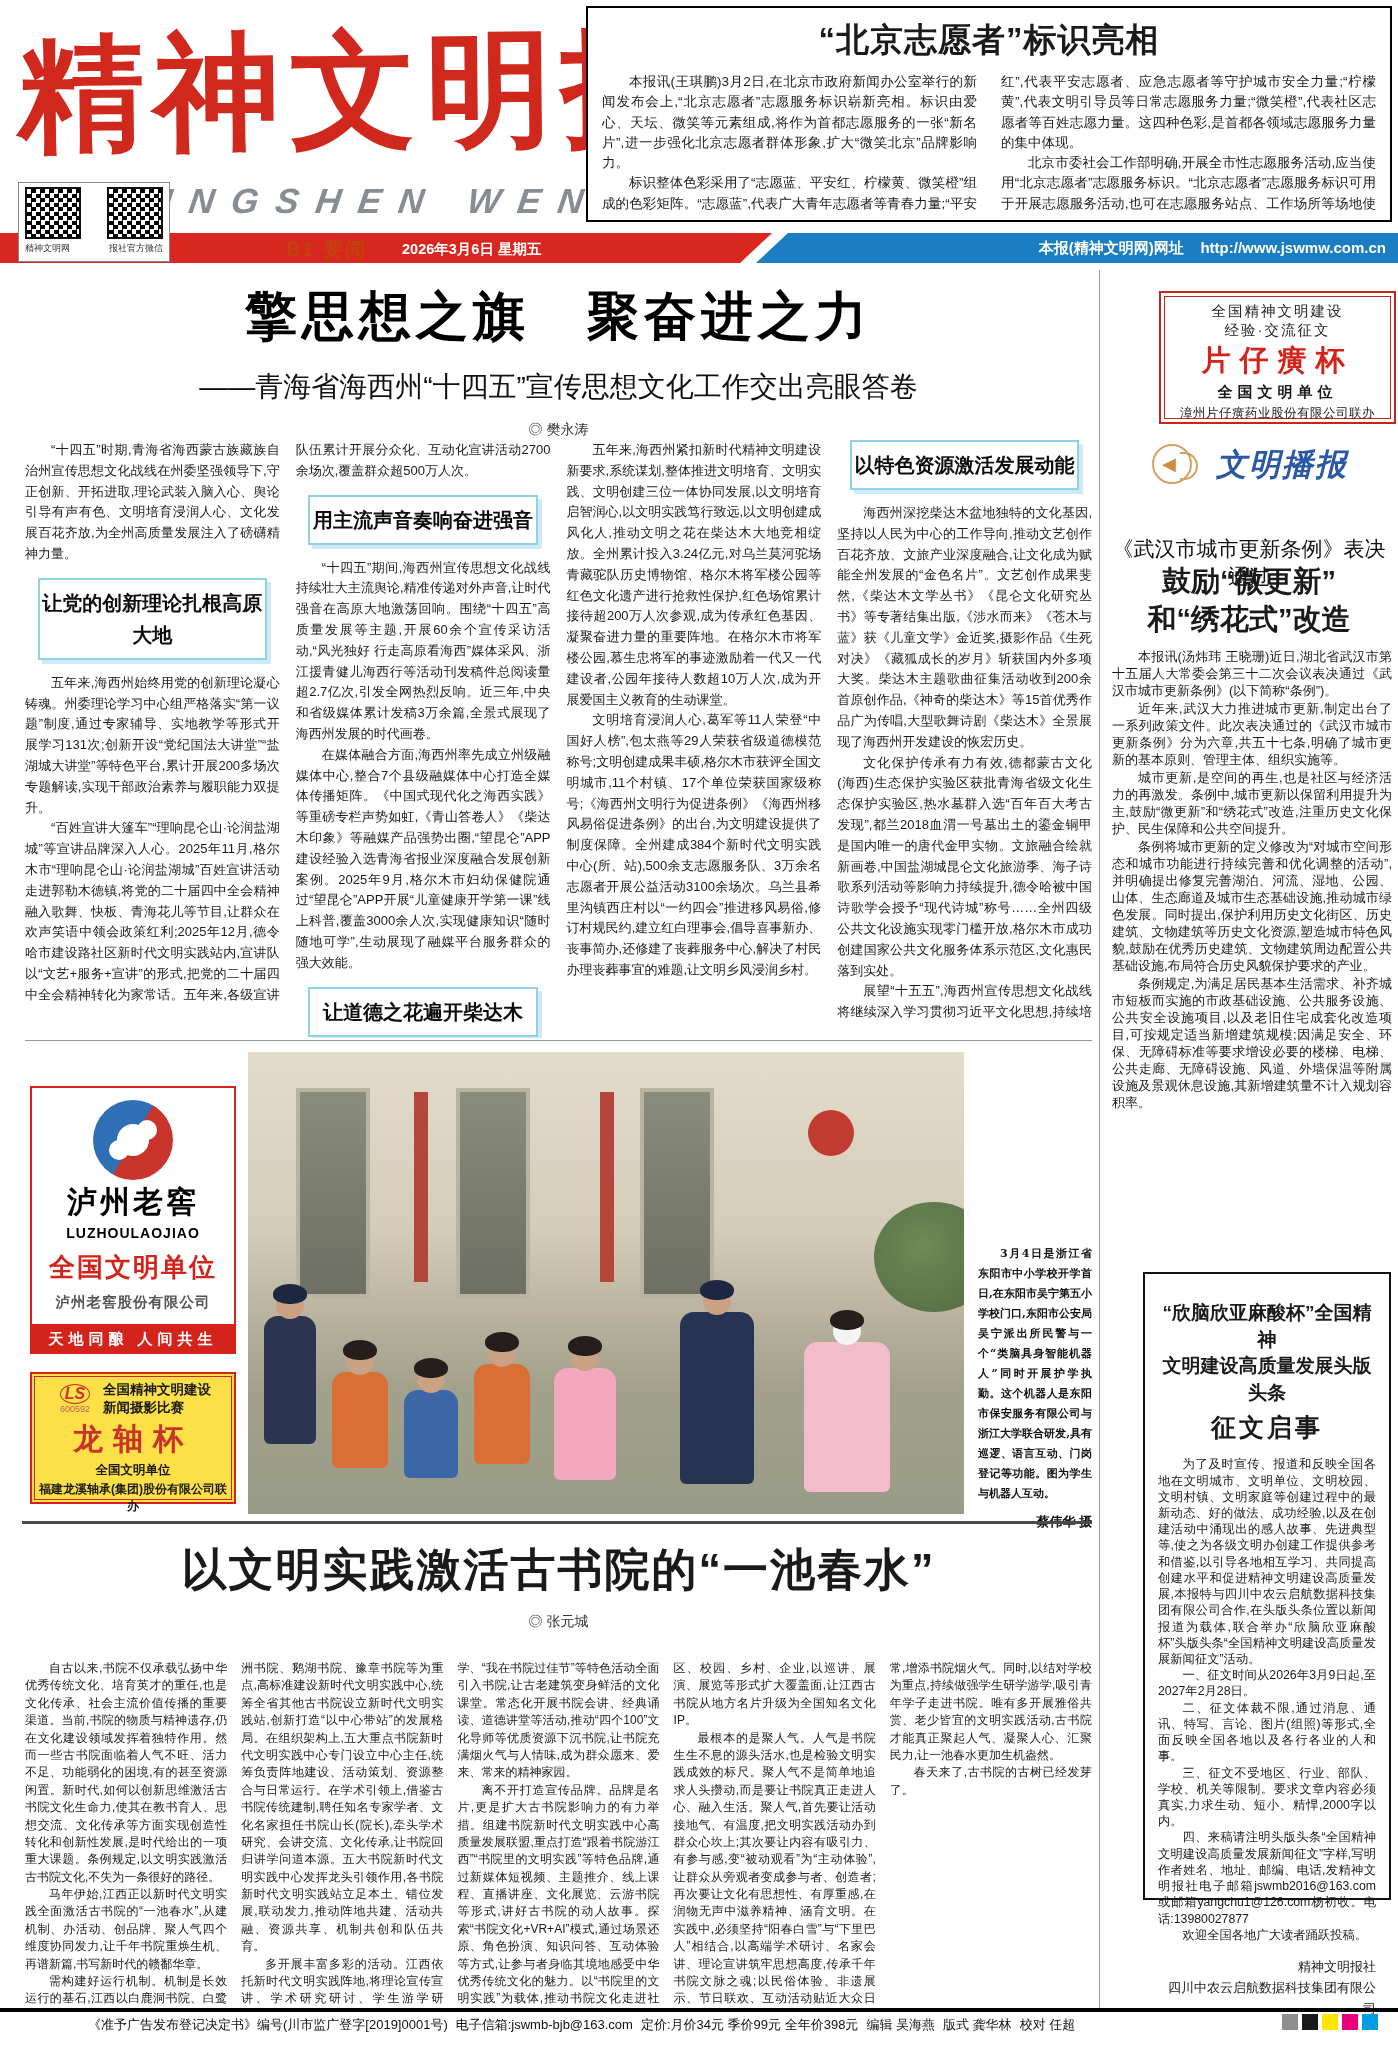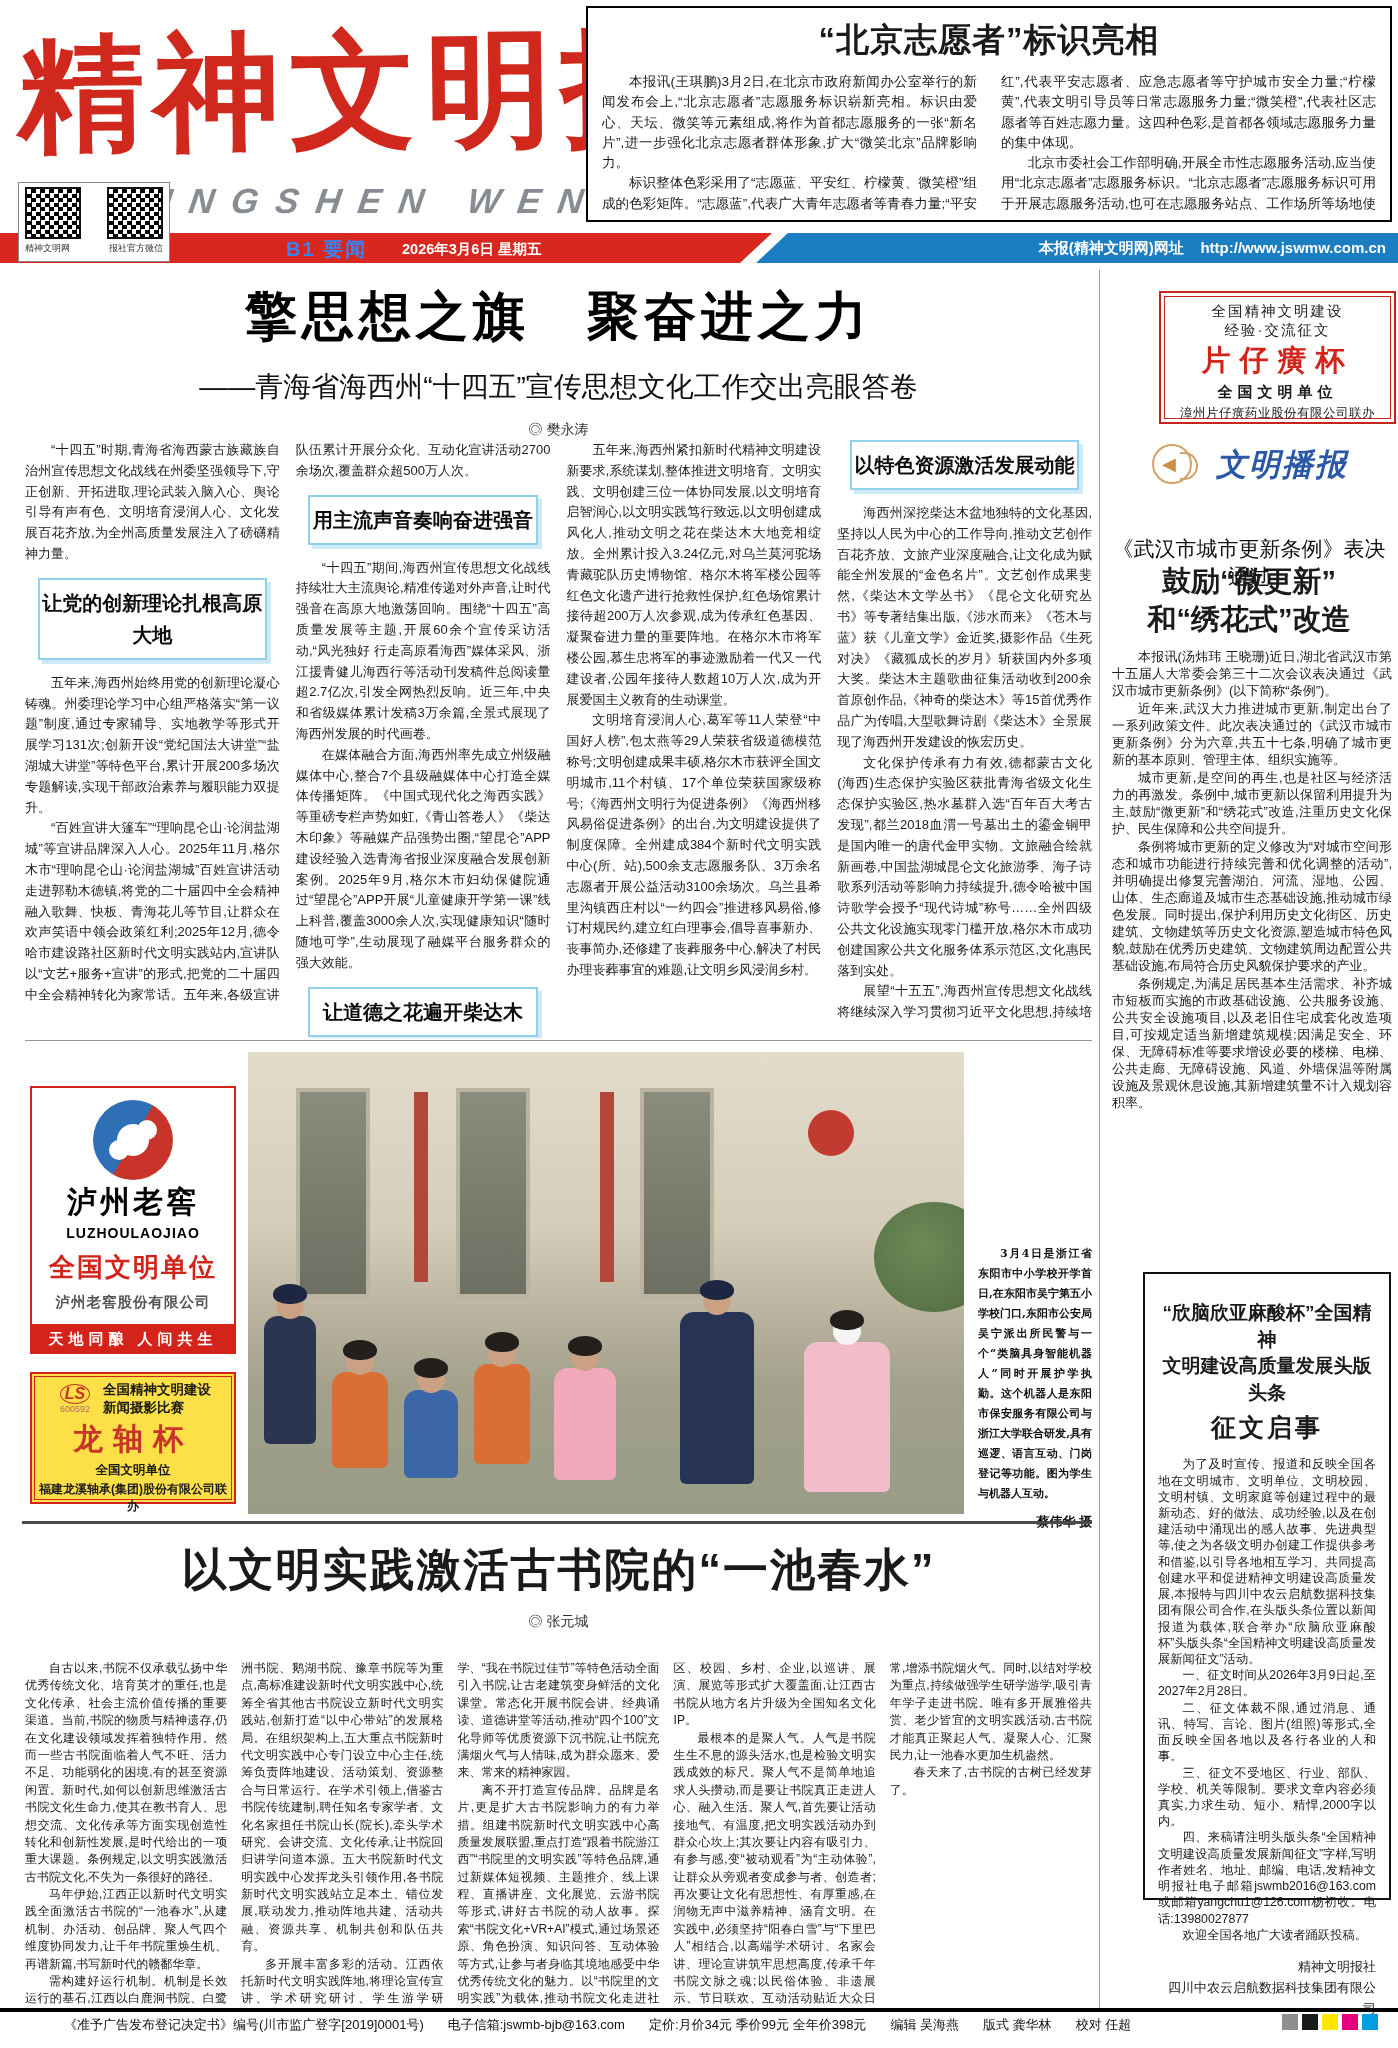--- a/index.html
+++ b/index.html
@@ -22,21 +22,21 @@
   .qr { width:56px; height:52px; border:2px solid #111;
     background:conic-gradient(#000 25%, #fff 0 50%, #000 0 75%, #fff 0) 0 0 / 9px 9px; }
   .qr-labels { display:flex; justify-content:space-between; font-size:9px; color:#333; margin-top:3px; }
 
   
   .hbar { left:0; top:233px; width:1398px; height:30px; background:#fff; }
   .hbar-red { position:absolute; inset:0; background:#d8271e;
     clip-path:polygon(0 0, 772px 0, 740px 100%, 0 100%); }
   .hbar-blue { position:absolute; inset:0; background:#1b7dc2;
     clip-path:polygon(788px 0, 100% 0, 100% 100%, 756px 100%); }
-  .hbar-pg { position:absolute; left:286px; top:3px; font-size:20px; font-weight:bold; color:#3b82f6; letter-spacing:2px; }
+  .hbar-pg { position:absolute; left:286px; top:3px; font-size:20px; font-weight:bold; color:#c2410c; letter-spacing:2px; }
   .hbar-date { position:absolute; left:402px; top:7px; font-size:14.5px; font-weight:bold; color:#fff; }
   .hbar-right { position:absolute; right:12px; top:6px; font-size:15px; font-weight:bold; color:#fff; }
 
   
   .trbox { left:586px; top:6px; width:806px; height:216px; border:2px solid #000; padding:8px 14px 6px; background:#fff; }
   .tr-title { text-align:center; font-size:33px; font-weight:bold; letter-spacing:1px; margin:2px 0 9px; }
   .tr-body { column-count:2; column-gap:24px; height:152px; overflow:hidden;
     font-size:13.5px; line-height:1.5; text-align:justify; }
 
   
@@ -130,21 +130,21 @@
     font-size:13px; line-height:1.31; text-align:justify; }
   .wh-body .para { margin-bottom:1px; }
 
   .essay { left:1143px; top:1272px; width:248px; height:628px; border:2px solid #111; background:#fff; padding:26px 13px 10px; }
   .es-t12 { text-align:center; font-size:19px; font-weight:bold; line-height:1.4; }
   .es-t3 { text-align:center; font-size:25px; font-weight:bold; letter-spacing:3px; margin:5px 0 12px; }
   .es-body { font-size:12.3px; line-height:1.32; text-align:justify; }
   .es-sig { text-align:right; font-size:13px; margin-top:14px; line-height:1.6; }
 
   
-  .footer { left:0; top:2016px; width:1398px; display:flex; gap:24px; padding-left:64px; font-size:13px; color:#111; white-space:nowrap; }
+  .footer { left:0; top:2016px; width:1398px; display:flex; gap:8px; padding-left:88px; font-size:13px; color:#111; white-space:nowrap; }
   .marks { left:1282px; top:2014px; display:flex; gap:4px; }
   .sq { width:16px; height:16px; }
 </style>
 </head>
 <body>
 
 <div class="page">
 
   <div class="abs mast-title">精神文明报</div>
   <div class="abs mast-roman">JINGSHEN WENMINGBAO</div>

